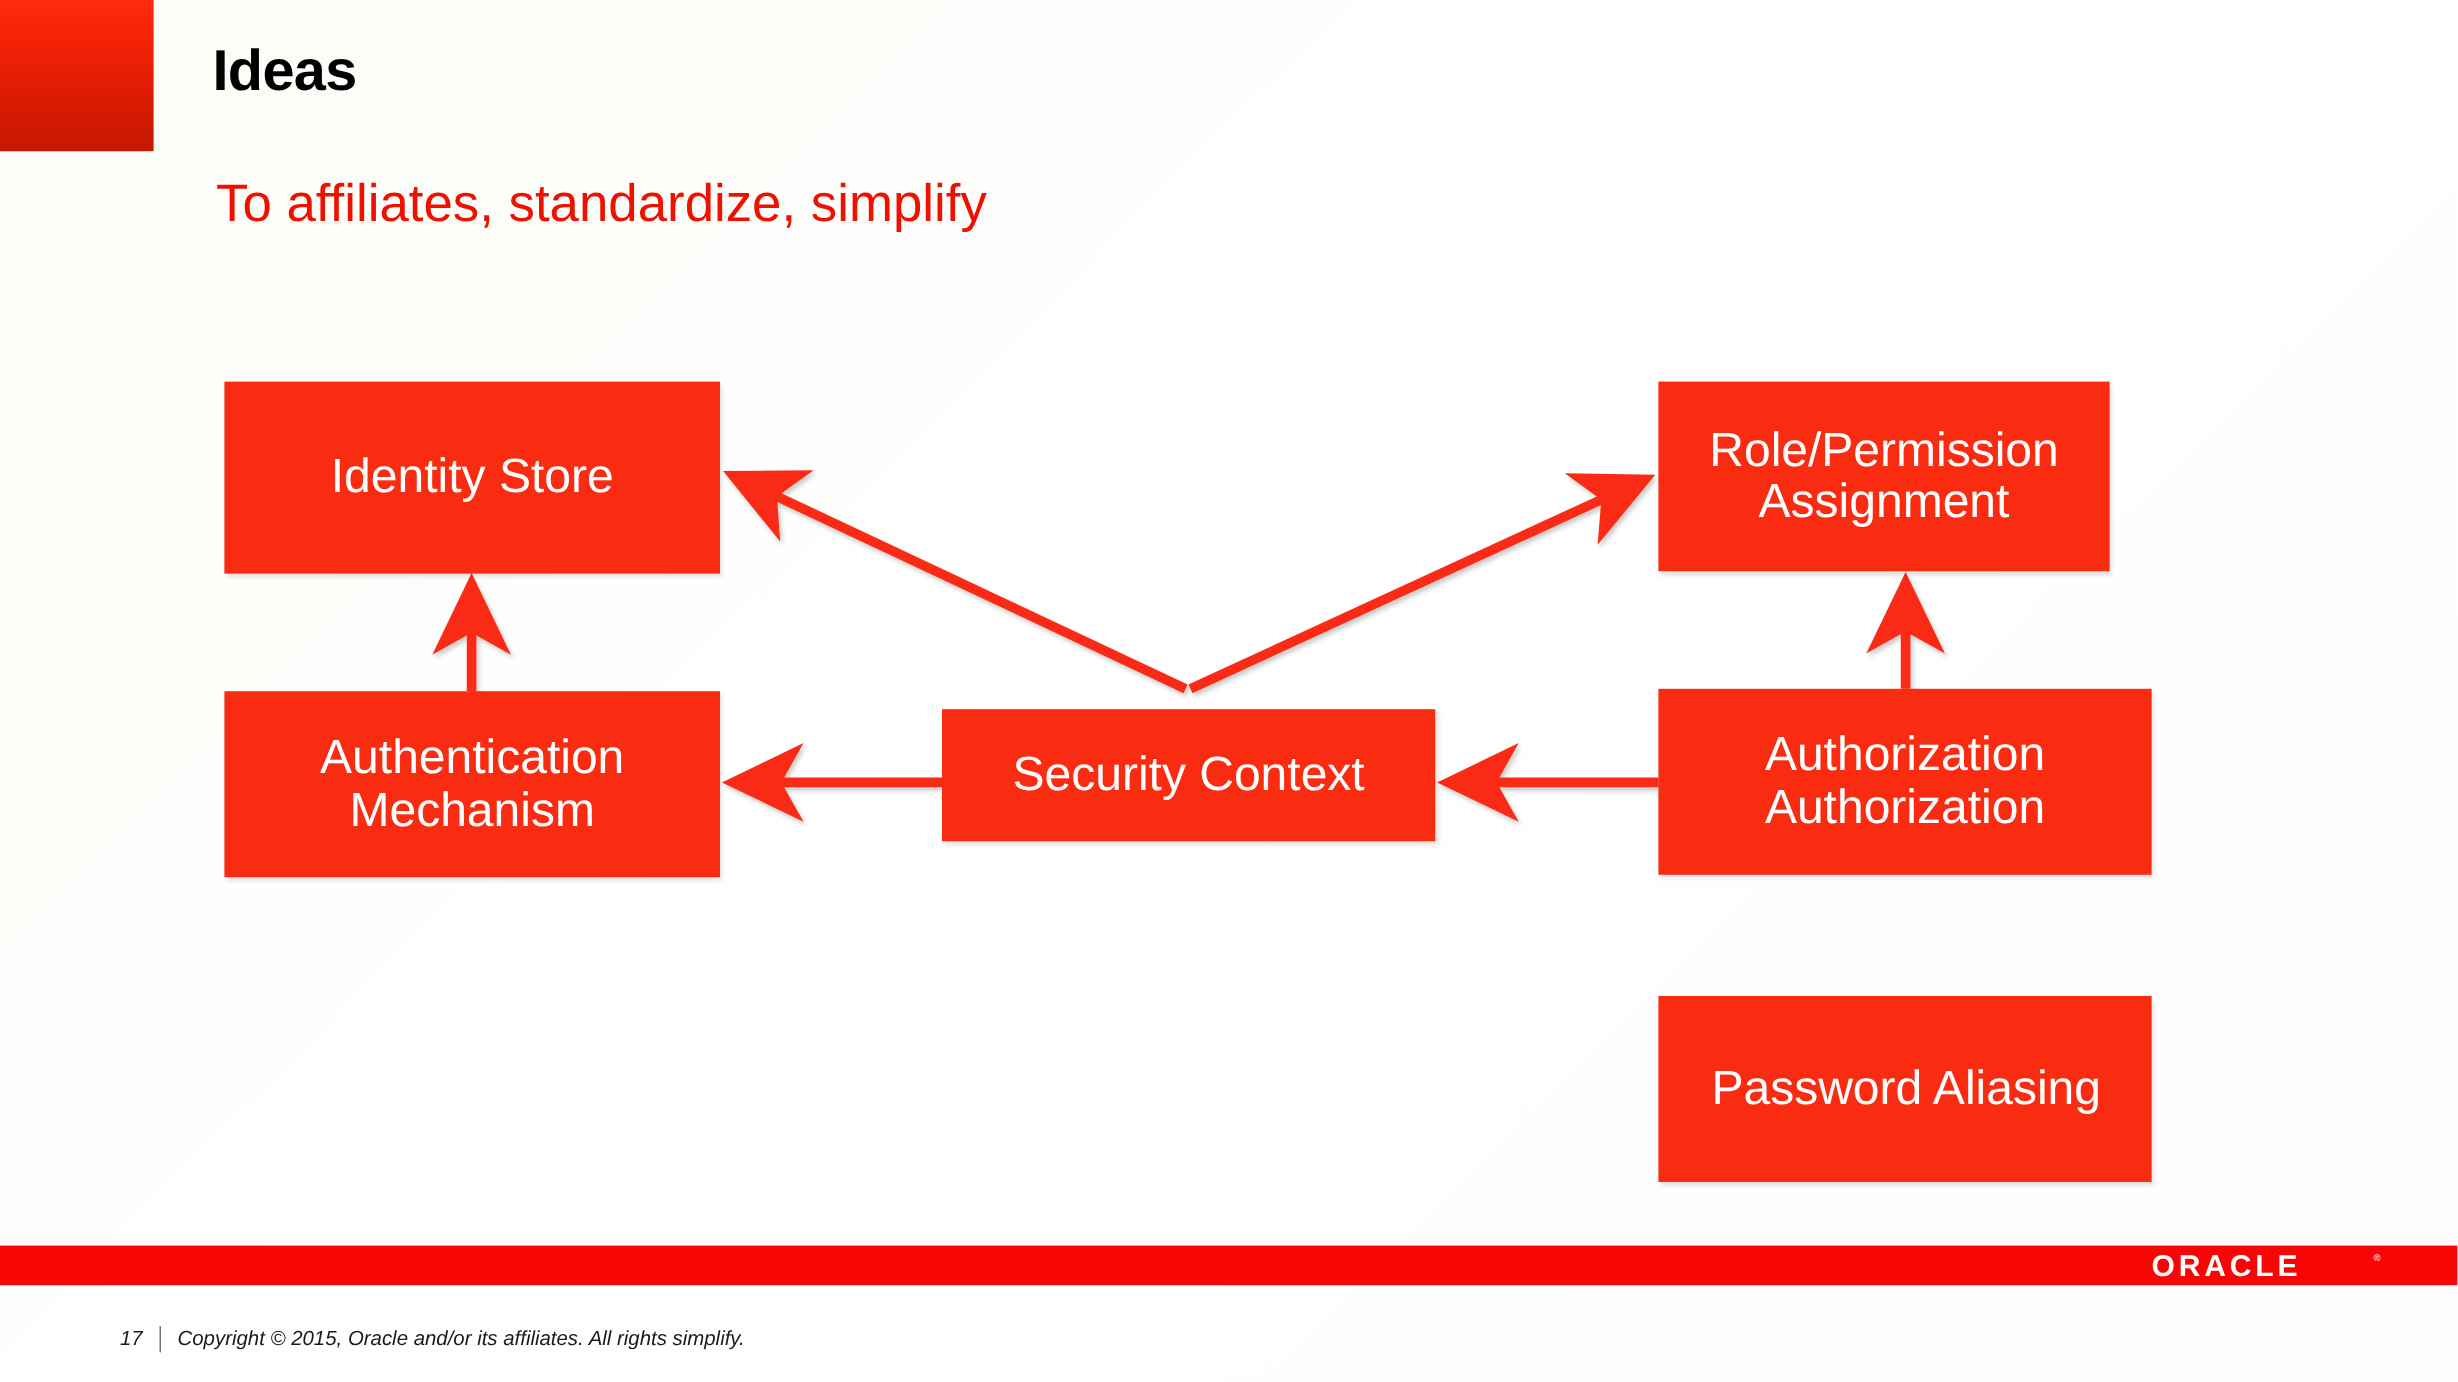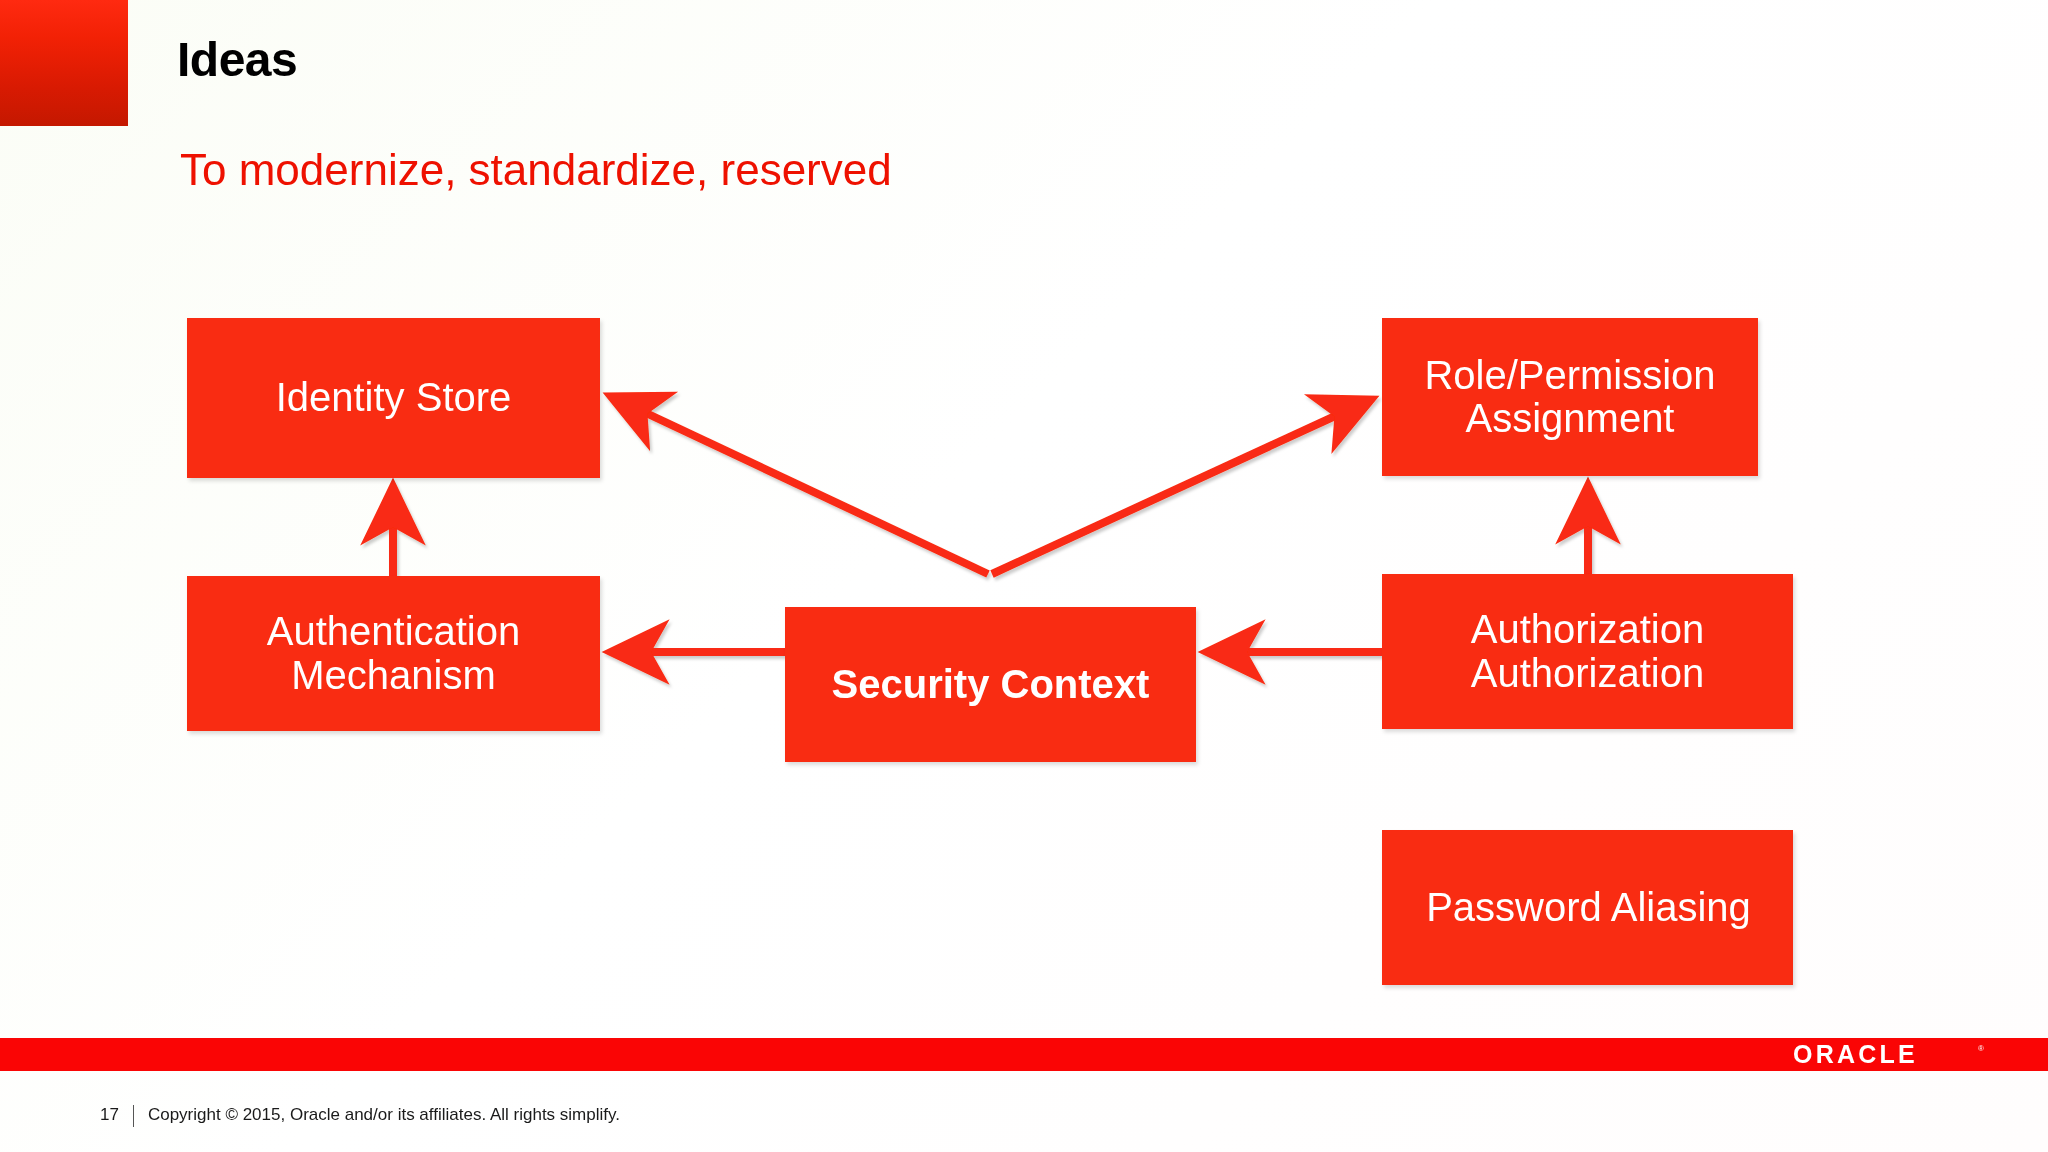--- a/index.html
+++ b/index.html
@@ -69,21 +69,21 @@
     line-height: 1.08;
     box-sizing: border-box;
     padding: 4px 10px;
     box-shadow: 2px 3px 4px rgba(0,0,0,0.14);
   }
   .node span { display: block; }
 
   #node-identity-store      { left: 187px;  top: 318px; width: 413px; height: 160px; }
   #node-role-permission     { left: 1382px; top: 318px; width: 376px; height: 158px; }
   #node-auth-mechanism      { left: 187px;  top: 576px; width: 413px; height: 155px; }
-  #node-security-context    { left: 785px;  top: 607px; width: 411px; height: 155px; font-weight: bold; }
+  #node-security-context    { left: 785px;  top: 591px; width: 411px; height: 110px; }
   #node-authz-interceptors  { left: 1382px; top: 574px; width: 411px; height: 155px; }
   #node-password-aliasing   { left: 1382px; top: 830px; width: 411px; height: 155px; padding-left: 12px; }
 
   .arrow-layer {
     position: absolute;
     left: 0; top: 0;
     width: 2048px; height: 1152px;
     pointer-events: none;
   }
 
@@ -104,43 +104,44 @@
     height: 30px;
   }
   .footer-text {
     position: absolute;
     left: 100px;
     top: 1105px;
     font-size: 17px;
     color: #1a1a1a;
     white-space: nowrap;
     display: flex;
-    align-items: flex-start;
+    align-items: center;
     gap: 0;
+    font-style: italic;
   }
   .footer-page {
     display: inline-block;
     padding-right: 14px;
   }
   .footer-divider {
     display: inline-block;
     width: 1px;
     height: 22px;
     background: #555555;
     margin-right: 14px;
   }
   .footer-copy { display: inline-block; }
 </style>
 </head>
 <body>
 
 <div class="corner-block"></div>
 
 <div class="title">Ideas</div>
-<div class="subtitle">To modernize, standardize, reserved</div>
+<div class="subtitle">To affiliates, standardize, simplify</div>
 
 <div class="diagram">
 
   <svg class="arrow-layer" viewBox="0 0 2048 1152" width="2048" height="1152">
     <defs>
       <marker id="ah" markerWidth="9" markerHeight="9" refX="7.2" refY="4.5" orient="auto" markerUnits="strokeWidth">
         <path d="M0,0.4 L8.5,4.5 L0,8.6 L2.3,4.5 Z" fill="#f92c12"></path>
       </marker>
       <filter id="softshadow" x="-20%" y="-20%" width="160%" height="160%">
         <feDropShadow dx="2" dy="3" stdDeviation="1.6" flood-color="#000000" flood-opacity="0.20"></feDropShadow>

